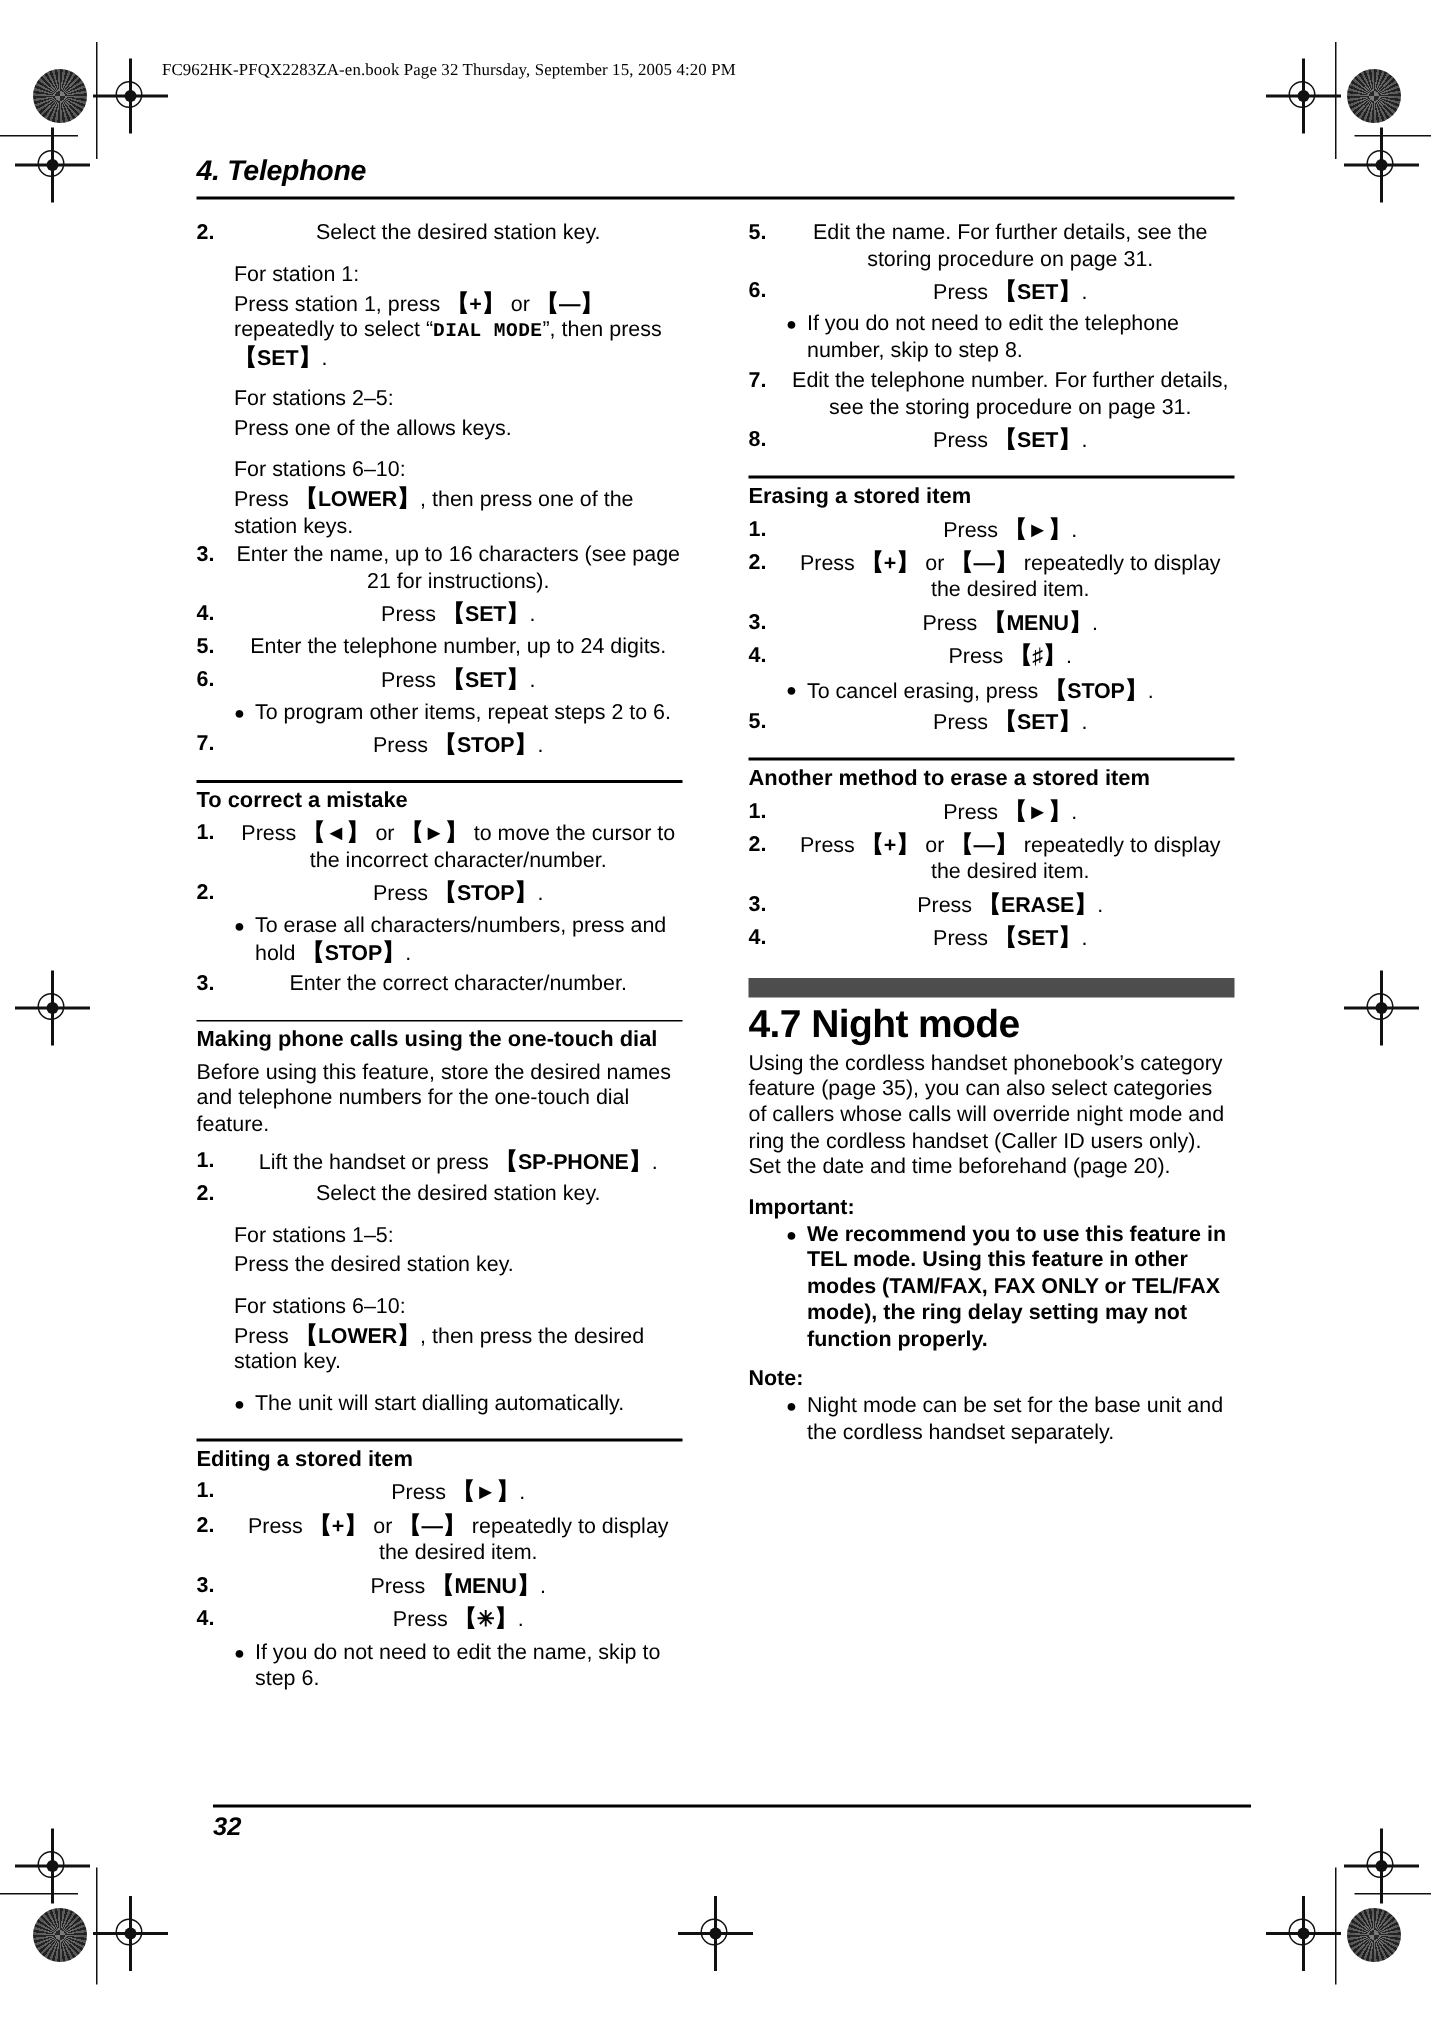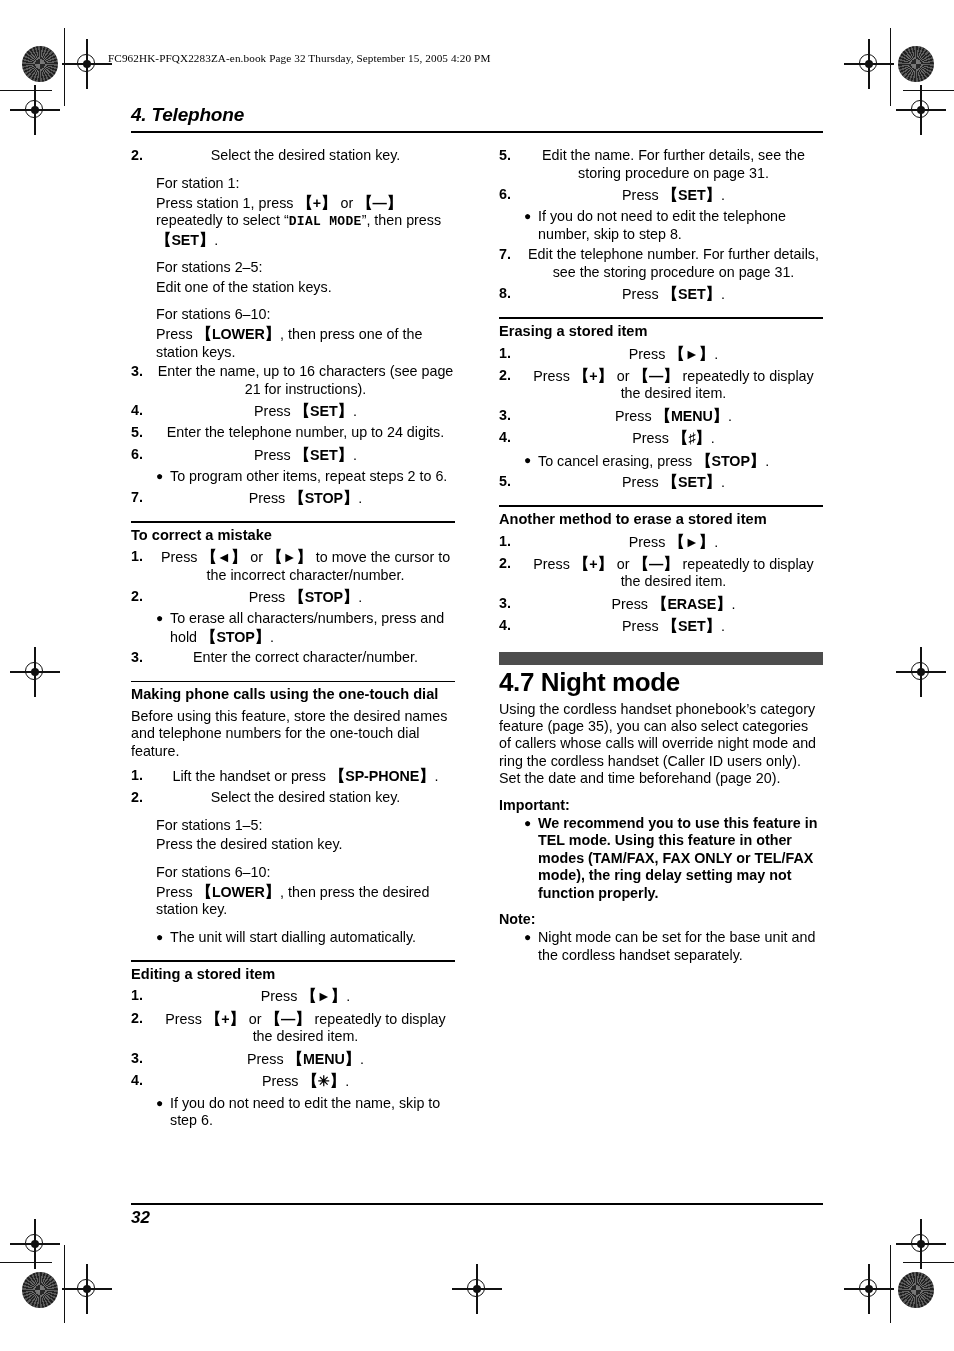--- a/index.html
+++ b/index.html
@@ -53,21 +53,21 @@
 
   .cropline {
     position: absolute;
     background: #111;
   }
 
   
   .book-header {
     position: absolute;
     left: 108px;
-    top: 52px;
+    top: 41px;
     font-family: "Liberation Serif", serif;
     font-size: 11.2px;
     letter-spacing: 0.1px;
     white-space: nowrap;
     color: #000;
   }
 
   
   .page {
     position: absolute;
@@ -200,21 +200,21 @@
   .feature-title.big, .feature-title.big * { font-size: 26px; line-height: 31px; }
 
   .note-head {
     font-weight: bold;
     margin: 9px 0 1px 0;
   }
 
   
   .footer {
     position: absolute;
-    left: 131px;
+    left: 142px;
     top: 1203px;
     width: 692px;
   }
   .footer-rule {
     height: 2.1px;
     background: #000;
     width: 100%;
   }
   .folio {
     font-style: italic;
@@ -319,21 +319,21 @@
         <div class="step">
           <span class="step-num">2.</span>
           <span class="step-body">Select the desired station key.</span>
         </div>
         <div class="substep">
           <div class="subhead">For station 1:</div>
           <div class="subbody">Press station 1, press <span class="key"><span class="brk">【</span><span class="gl">+</span><span class="brk">】</span></span> or <span class="key"><span class="brk">【</span><span class="gl">—</span><span class="brk">】</span></span> repeatedly to select “<span class="mono">DIAL MODE</span>”, then press <span class="key"><span class="brk">【</span><span class="gl">SET</span><span class="brk">】</span></span>.</div>
         </div>
         <div class="substep">
           <div class="subhead">For stations 2–5:</div>
-          <div class="subbody">Edit one of the station keys.</div>
+          <div class="subbody">Press one of the allows keys.</div>
         </div>
         <div class="substep">
           <div class="subhead">For stations 6–10:</div>
           <div class="subbody">Press <span class="key"><span class="brk">【</span><span class="gl">LOWER</span><span class="brk">】</span></span>, then press one of the station keys.</div>
         </div>
         <div class="step">
           <span class="step-num">3.</span>
           <span class="step-body">Enter the name, up to 16 characters (see page 21 for instructions).</span>
         </div>
         <div class="step">

